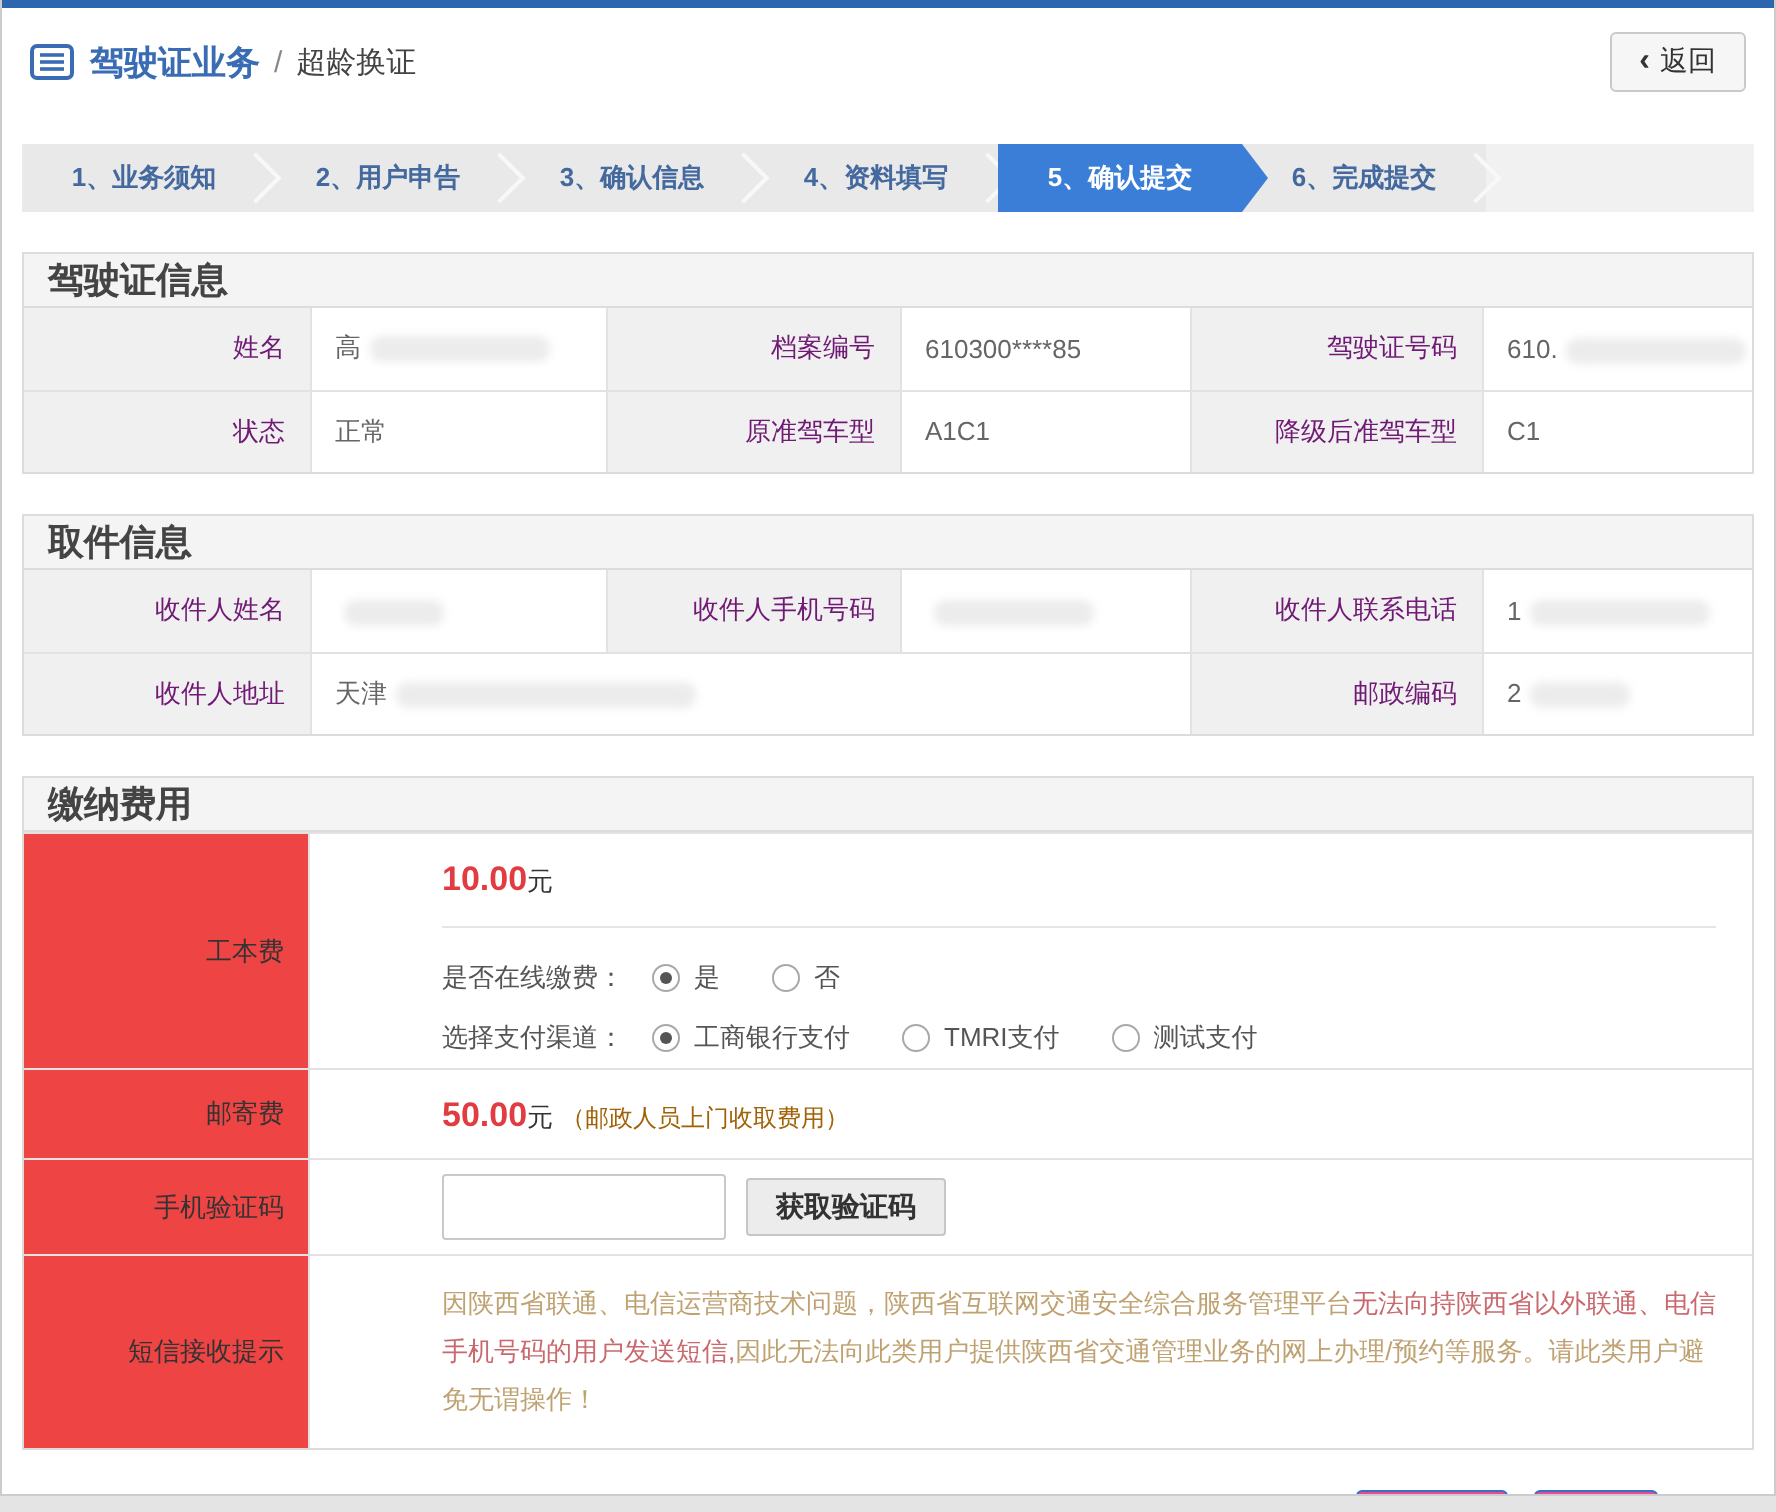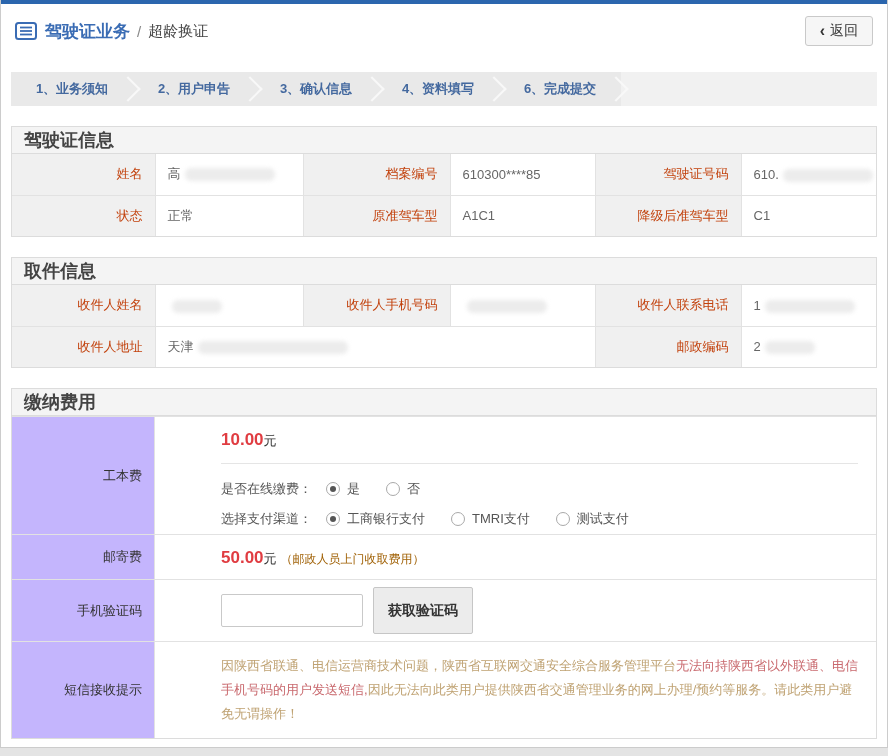--- a/index.html
+++ b/index.html
@@ -28,47 +28,47 @@
   .step:not(.active)::after { content:''; position:absolute; right:-4px; top:8px; width:16px; height:16px; border-top:2px solid #f8f8f8; border-right:2px solid #f8f8f8; transform:rotate(45deg); z-index:1; }
   .step.active { background:#3b7ed7; color:#fff; z-index:2; }
   .step.active::after { content:''; position:absolute; left:100%; top:0; width:0; height:0; border-top:17px solid transparent; border-bottom:17px solid transparent; border-left:13px solid #3b7ed7; }
   .steps .filler { flex:1; background:#f1f1f1; position:relative; }
 
   
   .panel { margin:20px 10px 0 10px; border:1px solid #dcdcdc; }
   .panel-title { height:27px; line-height:26px; background:#f4f4f4; border-bottom:1px solid #dcdcdc; padding-left:12px; font-weight:bold; color:#444; font-size:18px; }
   table.info { width:100%; border-collapse:collapse; table-layout:fixed; }
   table.info td { height:41px; border:1px solid #e2e2e2; font-size:13px; }
-  table.info td.lbl { background:#f0f0f0; text-align:right; padding-right:12px; color:#c2410c; }
+  table.info td.lbl { background:#f0f0f0; text-align:right; padding-right:12px; color:#701a75; }
   table.info td.val { background:#fff; padding-left:12px; color:#666; }
   table.info tr td:first-child { border-left:none; }
   table.info tr td:last-child { border-right:none; }
   table.info tr:first-child td { border-top:none; }
   table.info tr:last-child td { border-bottom:none; }
 
   .redact { display:inline-block; height:13px; border-radius:6px; background:#ececec; filter:blur(2px); vertical-align:middle; margin-left:4px; } .rw90{width:90px;} .rw50{width:50px;} .rw150{width:150px;} .rw80{width:80px;}
 
   
   .fee-row { display:flex; border-top:1px solid #e2e2e2; }
   .fee-row:first-child { border-top:none; }
-  .fee-lbl { flex:0 0 143px; background:#c4b5fd; border-right:1px solid #e2e2e2; display:flex; align-items:center; justify-content:flex-end; padding-right:12px; color:#333; }
+  .fee-lbl { flex:0 0 143px; background:#ef4444; border-right:1px solid #e2e2e2; display:flex; align-items:center; justify-content:flex-end; padding-right:12px; color:#333; }
   .fee-content { flex:1; background:#fff; padding:0 18px;margin-left:48px; }
   .price-line { padding:13px 0 11px 0; }
   .amount { color:#e03c41; font-weight:bold; font-size:17px; }
   .unit { color:#333; font-size:13px; }
   .note-red { color:#a16207; font-size:12px; margin-left:4px; }
   .hr { border-top:1px solid #e5e5e5; margin:2px 0 10px 0; }
   .radio-line { display:flex; align-items:center; padding:6px 0; color:#555; }
   .radio-line .rl-cap { margin-right:14px; color:#555; }
   .radio { width:14px; height:14px; border:1px solid #a9a9a9; border-radius:50%; background:#fff; display:inline-block; position:relative; cursor:pointer; flex:0 0 14px; }
   .radio.checked::after { content:''; position:absolute; left:3px; top:3px; width:6px; height:6px; background:#555; border-radius:50%; }
   .radio-lab { margin:0 26px 0 7px; color:#555; cursor:pointer; }
   .captcha-row .fee-content { display:flex; align-items:center; padding-top:7px; padding-bottom:7px; }
   .captcha-input { width:142px; height:33px; border:1px solid #c9c9c9; border-radius:2px; font-family:inherit; font-size:14px; padding:0 8px; }
-  .captcha-btn { height:47px; margin-left:10px; background:#ececec; border:1px solid #c6c6c6; border-radius:2px; padding:0 14px; font-weight:bold; font-size:14px; color:#333; cursor:pointer; font-family:inherit; }
+  .captcha-btn { height:29px; margin-left:10px; background:#ececec; border:1px solid #c6c6c6; border-radius:2px; padding:0 14px; font-weight:bold; font-size:14px; color:#333; cursor:pointer; font-family:inherit; }
   .sms-row .fee-content { padding-top:12px; padding-bottom:12px; line-height:24px; font-size:13px; }
   .t-tan { color:#bfa272; }
   .t-red { color:#c9696e; }
 
   
   .footer { display:flex; justify-content:flex-end; gap:13px; padding:20px 58px 0 0; }
   .btn-blue { background:#ec4899; border:1px solid #3372c8; color:#fff; font-weight:bold; font-size:14px; height:30px; padding:0 16px; border-radius:3px; cursor:pointer; font-family:inherit; }
 </style>
 </head>
 <body>
@@ -100,20 +100,23 @@
         <span>1、业务须知</span>
       </div>
     <div class="step">
         <span>2、用户申告</span>
       </div>
     <div class="step">
         <span>3、确认信息</span>
       </div>
     <div class="step">
         <span>4、资料填写</span>
+      </div>
+    <div class="step active">
+        <span>5、确认提交</span>
       </div>
     <div class="step">
         <span>6、完成提交</span>
       </div>
     <div class="filler"></div>
   </div>
 
   <div class="panel">
     <div class="panel-title">驾驶证信息</div>
     <table class="info">

